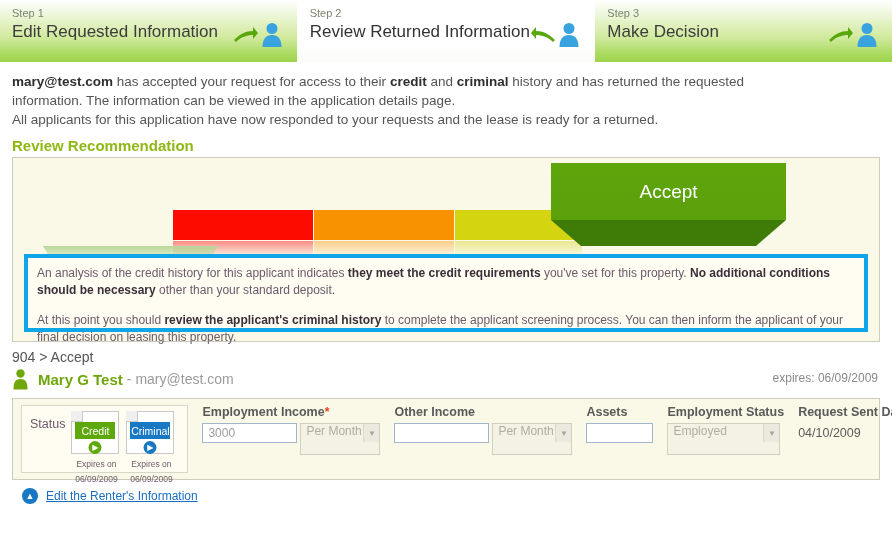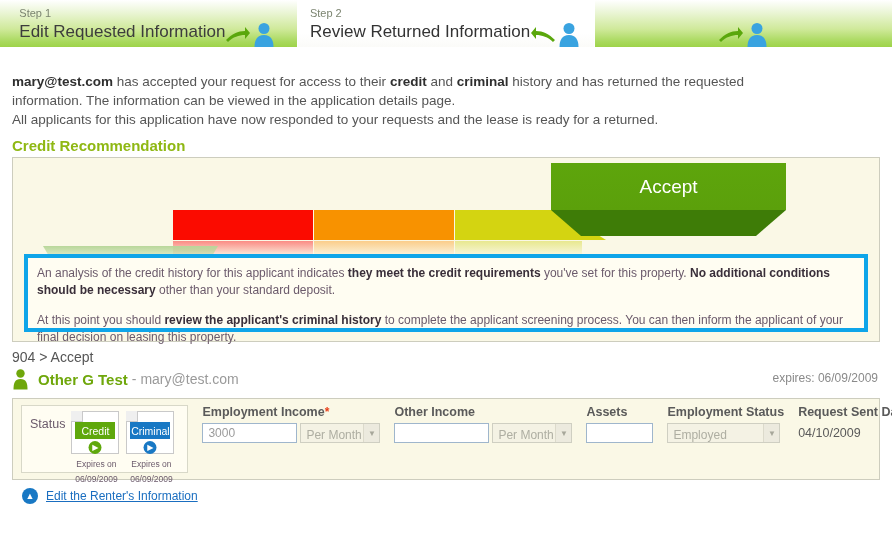--- a/index.html
+++ b/index.html
@@ -9,23 +9,23 @@
     font-family:"Liberation Sans", sans-serif;
     font-size:13px;
     color:#444;
     overflow:hidden;
     position:relative;
   }
 
   
   .steps{display:flex;height:62px;width:892px;}
   .step{
-    position:relative;flex:1;height:47px;box-sizing:border-box;
+    position:relative;flex:1;height:62px;box-sizing:border-box;
     padding:6px 10px 0 12px;
-    display:flex;align-items:flex-start;justify-content:center;
+    display:flex;align-items:flex-start;justify-content:space-between;
     background:linear-gradient(to bottom,#ffffff 0%,#eef7dd 22%,#cfe99a 62%,#a9d95e 88%,#9ed349 100%);
   }
   .step.active{
     background:linear-gradient(to bottom,#ffffff 0%,#ffffff 70%,#fbfbf8 100%);
   }
   .step + .step{border-left:1px solid #ffffff;}
   .step-text{display:flex;flex-direction:column;}
   .step-num{font-size:11px;color:#7b8470;line-height:14px;margin-bottom:1px;}
   .step-title{font-size:17px;color:#3c3c3c;line-height:22px;white-space:nowrap;}
   .step.active .step-title{color:#333;}
@@ -60,21 +60,21 @@
     border-top:15px solid #d4d411;border-bottom:15px solid #d4d411;
     border-right:24px solid transparent;width:0;height:0;
   }
   .refl{position:absolute;top:83px;height:16px;}
   .refl-red{left:160px;width:140px;background:linear-gradient(to bottom,#fb8b84,rgba(251,139,132,0));}
   .refl-orange{left:301px;width:140px;background:linear-gradient(to bottom,#fbcd8a,rgba(251,205,138,0));}
   .refl-yellow{left:442px;width:127px;background:linear-gradient(to bottom,#e8e88f,rgba(232,232,143,0));}
 
   .accept-wrap{position:absolute;left:538px;top:5px;width:235px;}
   .accept-top{
-    height:47px;background:linear-gradient(to bottom,#5ea50c,#5ba00b);
+    height:57px;background:linear-gradient(to bottom,#5ea50c,#5ba00b);
     display:flex;align-items:center;justify-content:center;
   }
   .accept-label{color:#ffffff;font-size:19px;}
   .accept-bottom{
     height:26px;width:235px;
     background:#3e7c07;
     clip-path:polygon(0 0,235px 0,205px 26px,30px 26px);
   }
   .accept-refl{
     position:absolute;left:5px;top:88px;width:225px;height:17px;
@@ -143,22 +143,22 @@
   .req{color:#e8401a;font-size:12px;}
   .field-ctrls{display:flex;}
   input.txt{
     height:20px;border:1px solid #9fb6cc;background:#ffffff;
     font-family:"Liberation Sans", sans-serif;font-size:12px;color:#9b9b9b;
     padding:0 5px;box-sizing:border-box;
   }
   input.w-inc{width:95px;}
   input.w-assets{width:67px;}
   .sel{
-    height:20px;border:1px solid #cfcfc2;background:#f4f2e4;
-    display:flex;align-items:flex-end;justify-content:space-between;
+    height:32px;border:1px solid #cfcfc2;background:#f4f2e4;
+    display:flex;align-items:flex-start;justify-content:space-between;
     font-size:12px;color:#aeaea2;padding:0 0 0 5px;box-sizing:border-box;margin-left:3px;
   }
   .sel-per{width:80px;}
   .sel-status{width:113px;margin-left:0;}
   .sel-arrow{
     width:15px;height:18px;background:#eceade;border-left:1px solid #dcdacb;
     display:flex;align-items:center;justify-content:center;font-size:8px;color:#a7a79a;
   }
   .static-val{font-size:12.5px;color:#5a5a5a;padding-top:3px;}
 
@@ -204,40 +204,44 @@
         <path d="M25 15 C19 9, 13 6, 6 6 L6 2 L1 8 L6 14 L6 10 C12 10, 18 12, 23 17 Z" fill="#5aa70c"></path>
       </svg>
       <svg class="person-ico" viewBox="0 0 22 26">
         <circle cx="11" cy="6.5" r="5.5" fill="#39a3e0"></circle>
         <path d="M11 13 C4 13, 1.5 18, 1.5 25 L20.5 25 C20.5 18, 18 13, 11 13 Z" fill="#39a3e0"></path>
       </svg>
     </div>
   </div>
 
   <div class="step">
+    <div class="step-text">
+      <span class="step-num">Step 3</span>
+      <span class="step-title">Make Decision</span>
+    </div>
     <div class="step-icons">
       <svg class="arrow-ico" viewBox="0 0 26 20">
         <path d="M1 15 C7 9, 13 6, 20 6 L20 2 L25 8 L20 14 L20 10 C14 10, 8 12, 3 17 Z" fill="#5aa70c"></path>
       </svg>
       <svg class="person-ico" viewBox="0 0 22 26">
         <circle cx="11" cy="6.5" r="5.5" fill="#39a3e0"></circle>
         <path d="M11 13 C4 13, 1.5 18, 1.5 25 L20.5 25 C20.5 18, 18 13, 11 13 Z" fill="#39a3e0"></path>
       </svg>
     </div>
   </div>
 
 </div>
 
 <div class="intro">
   <span class="line"><b>mary@test.com</b><span> has accepted your request for access to their </span><b>credit</b><span> and </span><b>criminal</b><span> history and has returned the requested</span></span>
   <span class="line">information. The information can be viewed in the application details page.</span>
   <span class="line">All applicants for this application have now responded to your requests and the lease is ready for a returned.</span>
 </div>
 
-<div class="sec-head">Credit Recommendation</div>
+<div class="sec-head">Review Recommendation</div>
 
 <div class="rec-panel">
 
   <div class="gauge">
     <div class="seg seg-red"></div>
     <div class="seg seg-orange"></div>
     <div class="seg seg-yellow"></div>
     <div class="refl refl-red"></div>
     <div class="refl refl-orange"></div>
     <div class="refl refl-yellow"></div>
@@ -258,21 +262,21 @@
 
 </div>
 
 <div class="app-id">904 &gt; Accept</div>
 
 <div class="app-row">
   <svg class="person-green" viewBox="0 0 17 21">
     <circle cx="8.5" cy="4.5" r="4.2" fill="#6fa70b"></circle>
     <path d="M8.5 10 C3 10, 1.5 14, 1.5 20.5 L15.5 20.5 C15.5 14, 14 10, 8.5 10 Z" fill="#6fa70b"></path>
   </svg>
-  <span class="app-name">Other G Test</span>
+  <span class="app-name">Mary G Test</span>
   <span class="app-sep">-</span>
   <span class="app-email">mary@test.com</span>
   <span class="expires-right"><span>expires:</span>&nbsp;<span>06/09/2009</span></span>
 </div>
 
 <div class="form-panel">
 
   <div class="reports-box">
     <span class="reports-label">Status</span>
 

